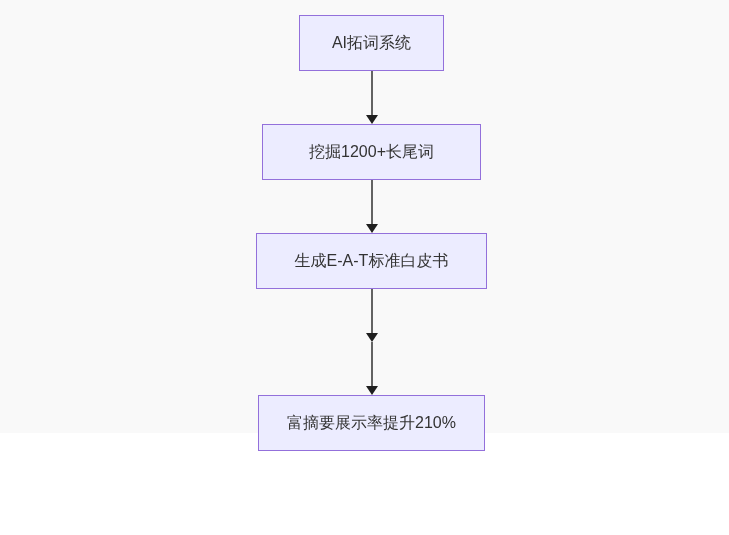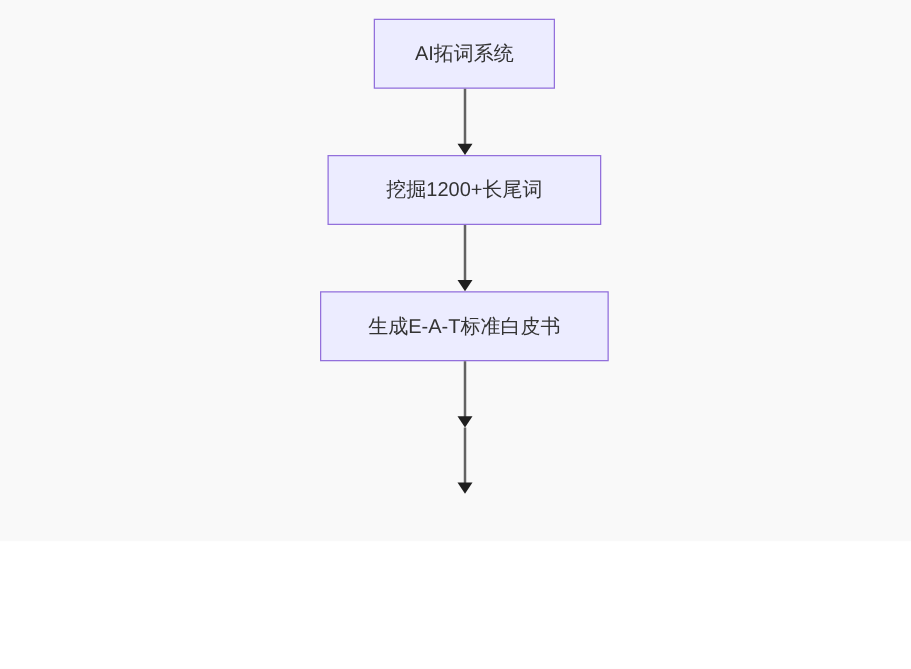--- a/index.html
+++ b/index.html
@@ -94,15 +94,18 @@
       <div class="arrow-line"></div>
       <div class="arrow-head"></div>
     </div>
 
 
     <div class="arrow">
       <div class="arrow-line"></div>
       <div class="arrow-head"></div>
     </div>
 
+    <div class="node">
+      <span>富摘要展示率提升210%</span>
+    </div>
 
   </div>
 </div>
 
 </body></html>

